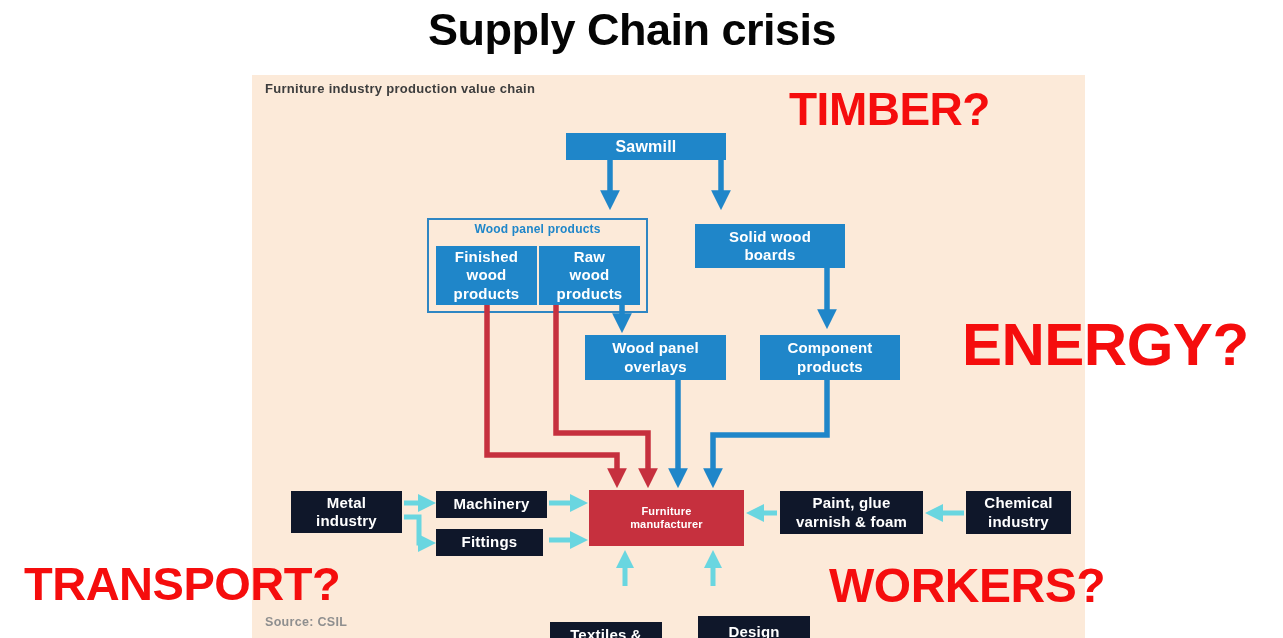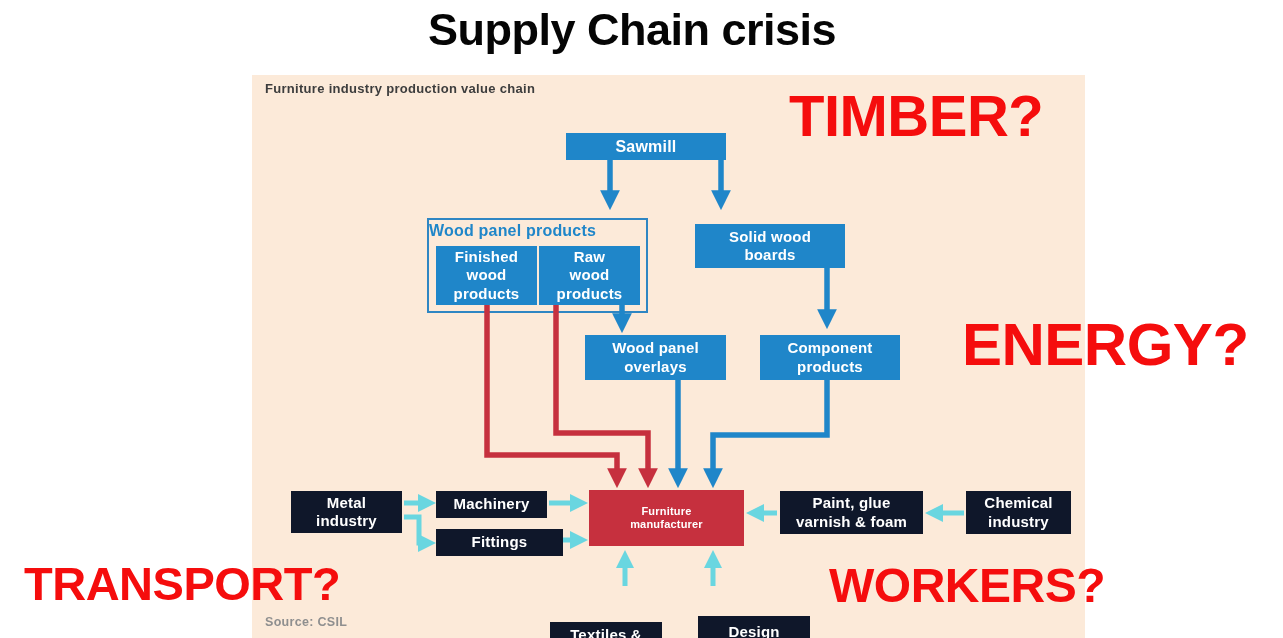--- a/index.html
+++ b/index.html
@@ -15,40 +15,40 @@
 
   .node{position:absolute;display:flex;align-items:center;justify-content:center;
         text-align:center;font-weight:bold;color:#ffffff;white-space:pre-line;
         line-height:1.22;letter-spacing:0.2px;font-size:15px;}
   .blue{background:#1f86c9;}
   .cyan{background:#0f172a;}
   .redbox{background:#c6303e;}
 
   .group-box{position:absolute;left:427px;top:218px;width:221px;height:95px;
              border:2px solid #2e86c3;box-sizing:border-box;}
-  .group-label{position:absolute;left:0;top:2px;width:100%;text-align:left;
-               font-size:16px;font-weight:bold;color:#1f86c9;letter-spacing:0.2px;}
+  .group-label{position:absolute;left:0;top:2px;width:100%;text-align:center;
+               font-size:12px;font-weight:bold;color:#1f86c9;letter-spacing:0.2px;}
 
   .annotation{position:absolute;color:#f50d0d;font-weight:bold;white-space:nowrap;letter-spacing:-0.5px;}
-  .ann-timber{left:789px;top:82px;font-size:58px;}
+  .ann-timber{left:789px;top:82px;font-size:46px;}
   .ann-energy{left:962px;top:310px;font-size:60px;}
   .ann-transport{left:24px;top:556px;font-size:47px;}
   .ann-workers{left:829px;top:558px;font-size:48px;}
 
   
   .n-sawmill{left:566px;top:133px;width:160px;height:27px;font-size:16px;}
   .n-finished{left:436px;top:246px;width:101px;height:59px;}
   .n-raw{left:539px;top:246px;width:101px;height:59px;}
   .n-solid{left:695px;top:224px;width:150px;height:44px;}
   .n-overlays{left:585px;top:335px;width:141px;height:45px;}
   .n-component{left:760px;top:335px;width:140px;height:45px;}
   .n-furniture{left:589px;top:490px;width:155px;height:56px;font-size:11px;}
   .n-metal{left:291px;top:491px;width:111px;height:42px;}
   .n-machinery{left:436px;top:491px;width:111px;height:27px;}
-  .n-fittings{left:436px;top:529px;width:127px;height:27px;}
+  .n-fittings{left:436px;top:529px;width:107px;height:27px;}
   .n-paint{left:780px;top:491px;width:143px;height:43px;}
   .n-chemical{left:966px;top:491px;width:105px;height:43px;}
   .n-textiles{left:550px;top:590px;width:112px;height:44px;margin-top:32px;}
   .n-design{left:698px;top:590px;width:112px;height:32px;margin-top:26px;}
 </style>
 </head>
 <body>
 
 <div id="canvas">
 

